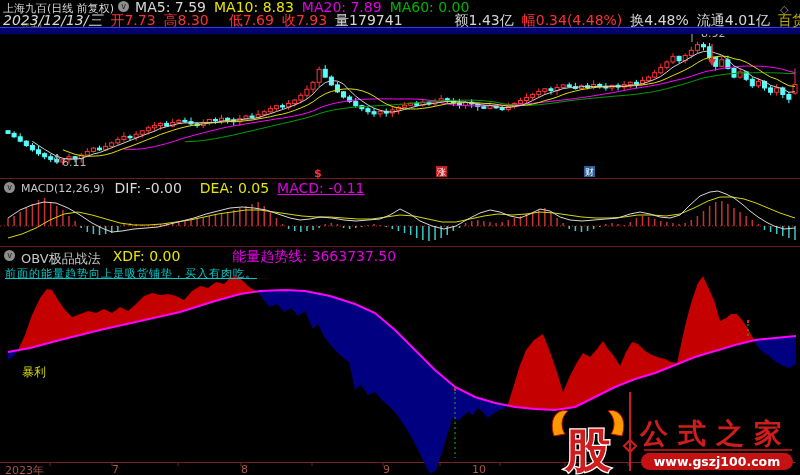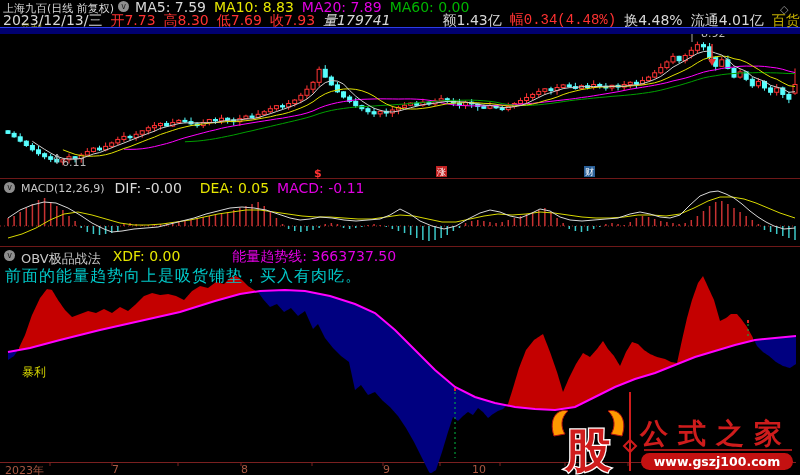--- a/index.html
+++ b/index.html
@@ -15,21 +15,21 @@
          color:#1a1a1a;font-size:8px;line-height:11px;text-align:center;margin-right:6px;}
   #line2{left:3px;top:14px;}
   #band{position:absolute;left:0;top:27px;width:800px;height:6px;background:#000070;
         border-top:1px solid #2b3ce8;z-index:2;}
   #baoli-top{position:absolute;left:20px;top:21px;color:#8f8f25;font-size:11px;z-index:1;}
   #macd-header{left:4px;top:182px;}
   #macd-header .nm{color:#c8c8c8;font-size:11px;margin-right:10px;}
   #obv-header{left:4px;top:250px;}
   #obv-header .nm{color:#c8c8c8;font-size:13px;margin-right:12px;}
   #obv-header .seg{margin-right:16px;}
-  #annotation{left:5px;top:266px;color:#00c8c8;font-size:16px;letter-spacing:1px;}
+  #annotation{left:5px;top:266px;color:#00c8c8;font-size:11px;letter-spacing:1px;text-decoration:underline;}
   #baoli-bottom{left:22px;top:364px;color:#d2d200;font-size:12px;}
   .axis-label{position:absolute;top:463px;color:#a85843;font-size:11px;z-index:3;}
   #win-diamond{right:8px;top:3px;color:#909090;font-size:11px;}
 </style>
 </head>
 <body>
 
 <div id="screen">
 
   <svg id="chart-svg" width="800" height="475" viewBox="0 0 800 475">
@@ -490,43 +490,43 @@
     <span class="cicon">v</span>
     <span id="ma-items" class="row">
         <span class="seg" style="color: rgb(216, 216, 216);">MA5: 7.59</span>
         <span class="seg" style="color: rgb(230, 230, 0);">MA10: 8.83</span>
         <span class="seg" style="color: rgb(225, 0, 225);">MA20: 7.89</span>
         <span class="seg" style="color: rgb(0, 180, 0);">MA60: 0.00</span>
       </span>
   </div>
 
   <div class="ovl row" id="line2">
-      <span class="seg" style="color: rgb(216, 216, 216);">2023/12/13/三</span>
+      <span class="seg" style="color: rgb(216, 216, 216); font-style: italic;">2023/12/13/三</span>
       <span class="seg" style="color: rgb(255, 50, 50);">开7.73</span>
       <span class="seg" style="color: rgb(255, 50, 50);">高8.30</span>
-      <span class="seg" style="color: rgb(255, 50, 50);">低7.69</span>
+      <span class="seg" style="color: rgb(255, 50, 50); margin-left: 12px;">低7.69</span>
       <span class="seg" style="color: rgb(255, 50, 50);">收7.93</span>
-      <span class="seg" style="color: rgb(216, 216, 216); font-style: italic;">量179741</span>
+      <span class="seg" style="color: rgb(216, 216, 216);">量179741</span>
       <span class="seg" style="color: rgb(216, 216, 216); margin-left: 44px;">额1.43亿</span>
-      <span class="seg" style="color: rgb(255, 50, 50); font-family: Liberation Mono, monospace;">幅0.34(4.48%)</span>
+      <span class="seg" style="color: rgb(255, 50, 50);">幅0.34(4.48%)</span>
       <span class="seg" style="color: rgb(216, 216, 216);">换4.48%</span>
       <span class="seg" style="color: rgb(216, 216, 216);">流通4.01亿</span>
       <span class="seg" style="color: rgb(192, 172, 0);">百货</span>
     </div>
 
   <div id="baoli-top">暴利</div>
   <div id="band"></div>
 
   <div class="ovl row" id="macd-header">
     <span class="cicon">v</span>
     <span class="nm">MACD(12,26,9)</span>
     <span id="macd-items" class="row">
         <span class="seg" style="color: rgb(216, 216, 216);">DIF: -0.00</span>
         <span class="seg" style="color: rgb(230, 230, 0); margin-left: 10px;">DEA: 0.05</span>
-        <span class="seg" style="color: rgb(225, 0, 225);">MACD: -0.11</span>
+        <span class="seg" style="color: rgb(225, 0, 225); text-decoration: underline;">MACD: -0.11</span>
       </span>
   </div>
 
   <div class="ovl row" id="obv-header">
     <span class="cicon">v</span>
     <span class="nm">OBV极品战法</span>
     <span id="obv-items" class="row">
         <span class="seg" style="color: rgb(230, 230, 0);">XDF: 0.00</span>
         <span class="seg" style="color: rgb(225, 0, 225); padding-left: 36px;">能量趋势线: 3663737.50</span>
       </span>

